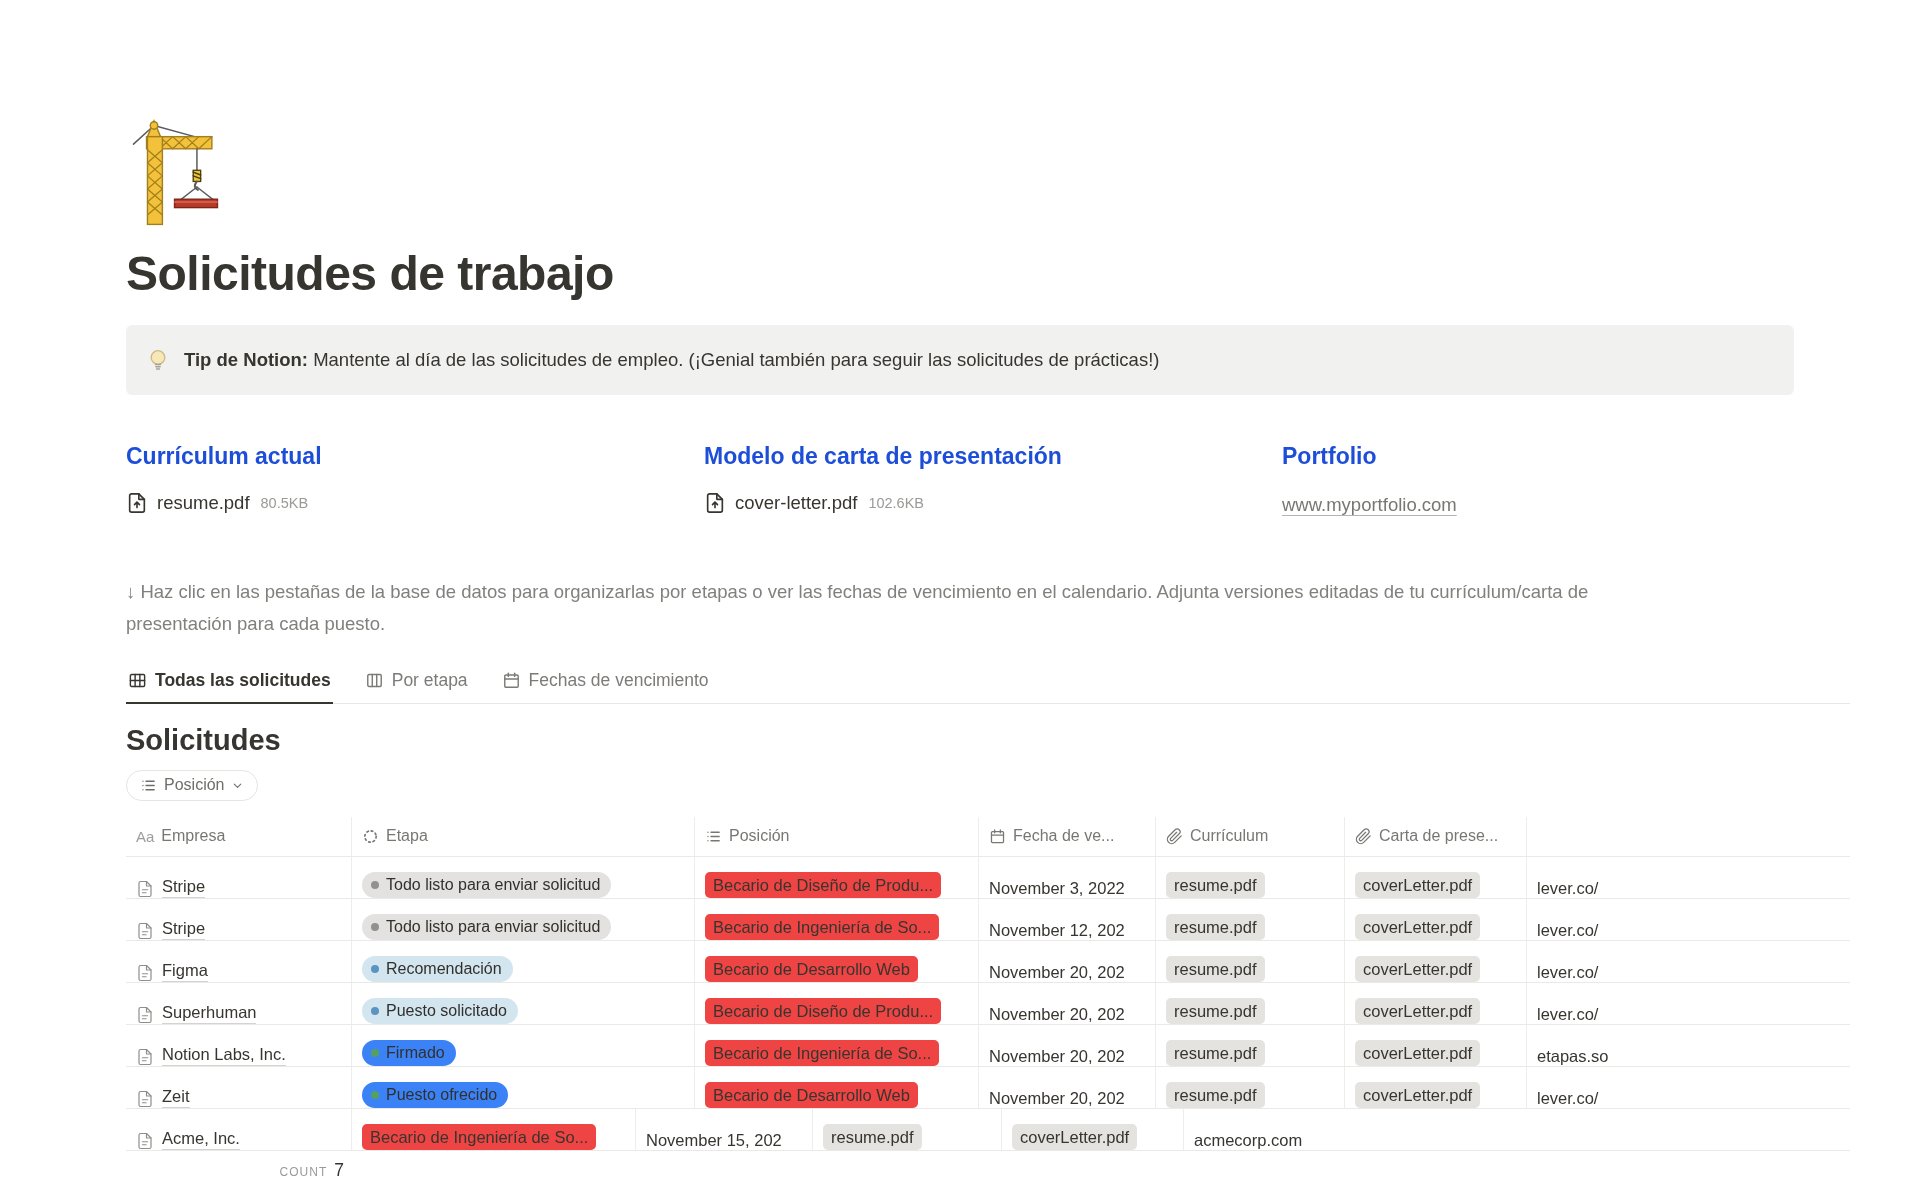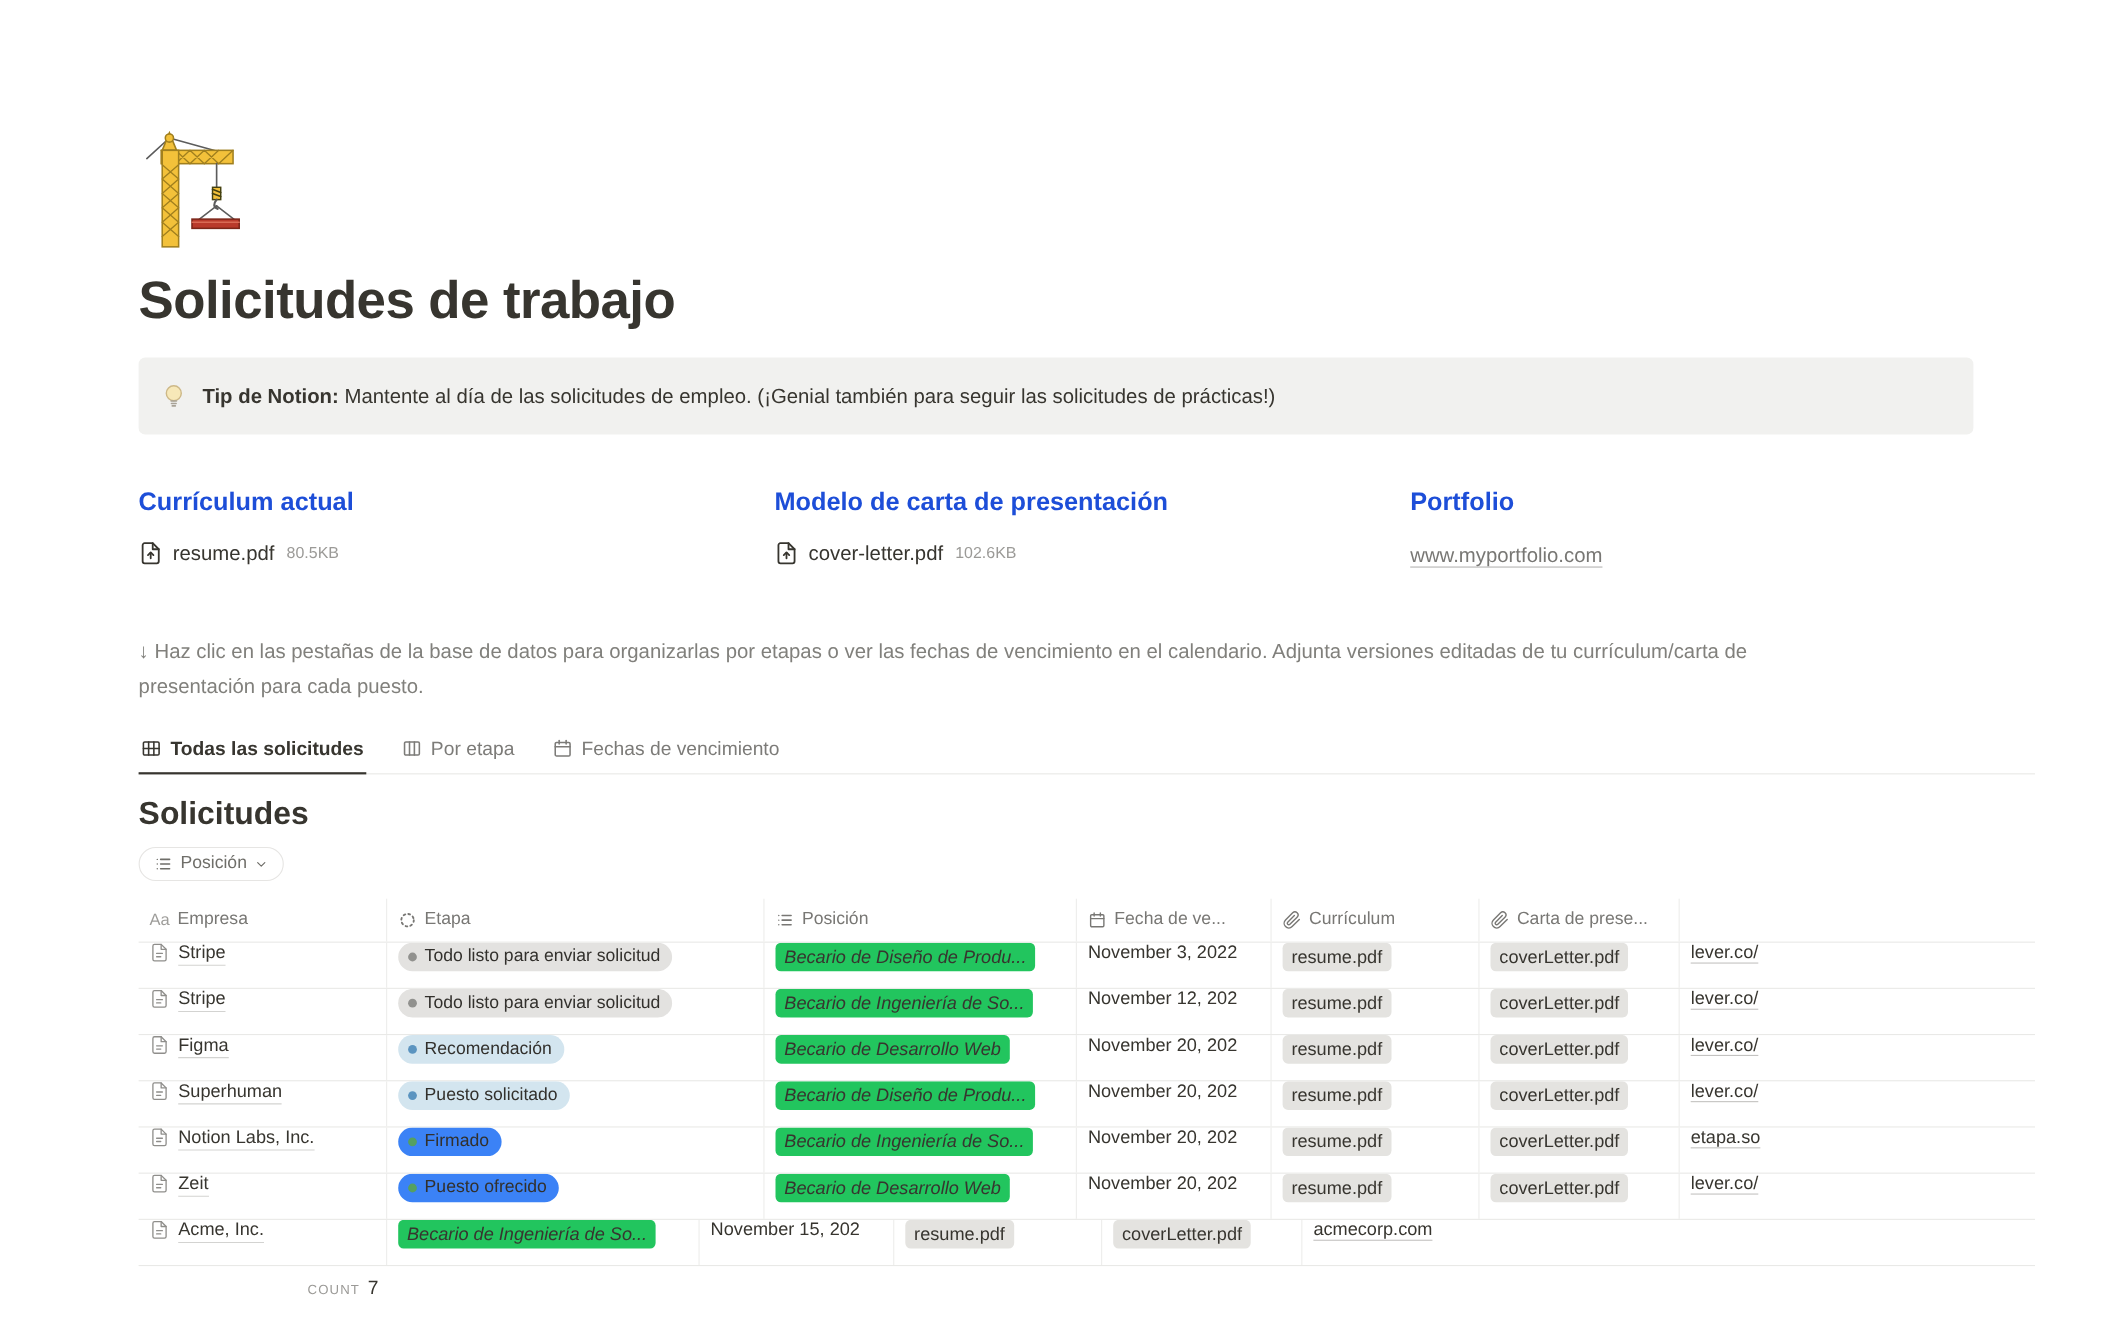--- a/index.html
+++ b/index.html
@@ -68,21 +68,21 @@
   .table { margin-top:16px; width:1724px; }
   .thead { display:flex; height:40px; align-items:center; border-bottom:1px solid #e9e9e7; }
   .hcell {
     display:flex; align-items:center; gap:7px; height:100%; padding:0 10px;
     font-size:16px; color:#787774; white-space:nowrap; overflow:hidden; cursor:pointer;
   }
   .hcell svg { width:17px; height:17px; flex:0 0 auto; }
   .hcell .aa { font-size:15px; color:#9e9d9a; letter-spacing:0; }
   .trow { display:flex; height:42px; border-bottom:1px solid #e9e9e7; }
   .tcell {
-    display:flex; align-items:flex-start; padding:0 10px; overflow:hidden; white-space:nowrap; cursor:pointer;
+    display:flex; align-items:flex-end; padding:0 10px; overflow:hidden; white-space:nowrap; cursor:pointer;
   }
   .col1 { width:226px; border-right:1px solid #ededeb; }
   .col2 { width:343px; border-right:1px solid #ededeb; }
   .col3 { width:284px; border-right:1px solid #ededeb; }
   .col4 { width:177px; border-right:1px solid #ededeb; }
   .col5 { width:189px; border-right:1px solid #ededeb; }
   .col6 { width:182px; border-right:1px solid #ededeb; }
   .col7 { width:323px; }
   .thead .col1,.thead .col2,.thead .col3,.thead .col4,.thead .col5,.thead .col6 { border-right:1px solid #ededeb; }
 
@@ -98,21 +98,21 @@
   .pill .dot { width:8px; height:8px; border-radius:50%; flex:0 0 auto; }
   .pill[data-color="gray"]  { background:#e3e2e0; }  .pill[data-color="gray"]  .dot { background:#91918e; }
   .pill[data-color="blue"]  { background:#d3e5ef; }  .pill[data-color="blue"]  .dot { background:#5b94c0; }
   .pill[data-color="green"] { background:#3b82f6; }  .pill[data-color="green"] .dot { background:#55a060; }
   .pill[data-color="red"]   { background:#ffe2dd; }  .pill[data-color="red"]   .dot { background:#df5452; }
 
   .chip {
     display:inline-block; height:26px; line-height:26px; border-radius:5px; padding:0 8px;
     font-size:16.5px; color:#37352f; background:#e4e3e0; max-width:100%; overflow:hidden; white-space:nowrap;
   }
-  .chip.light { background:#22c55e;font-style:italic; }
+  .chip.light { background:#ef4444; }
   .date { font-size:16.5px; color:#37352f; }
   .url {
     font-size:16.5px; color:#37352f; text-decoration:underline;
     text-decoration-color:rgba(55,53,47,.3); text-underline-offset:3.5px;
   }
 
   
   .countrow { width:226px; margin-top:9px; text-align:right; padding-right:8px; }
   .count-label { font-size:12px; letter-spacing:1px; color:#9b9a97; margin-right:7px; }
   .count-value { font-size:17.5px; color:#37352f; }
@@ -455,21 +455,21 @@
       <div class="tcell col4">
           <span class="date">November 20, 202</span>
         </div>
       <div class="tcell col5">
           <span class="chip">resume.pdf</span>
         </div>
       <div class="tcell col6">
           <span class="chip">coverLetter.pdf</span>
         </div>
       <div class="tcell col7">
-          <span class="url">etapa.so</span>
+          <span class="url">etapas.so</span>
         </div>
     </div>
 
     <div class="trow">
       <div class="tcell col1">
           <svg class="row-page-icon">
             <use href="#i-page"></use>
           </svg>
           <span class="company">Zeit</span>
         </div>

